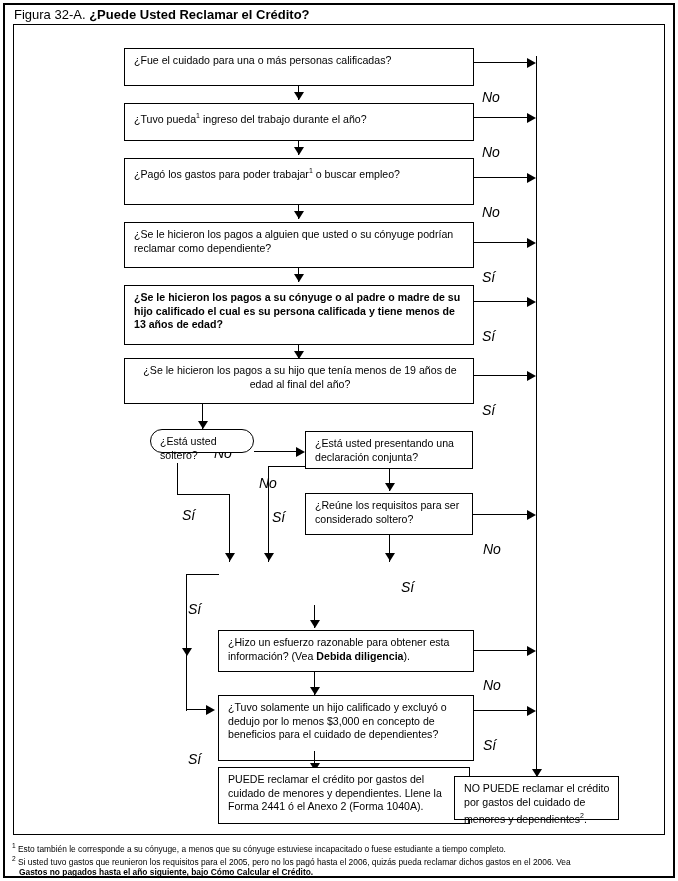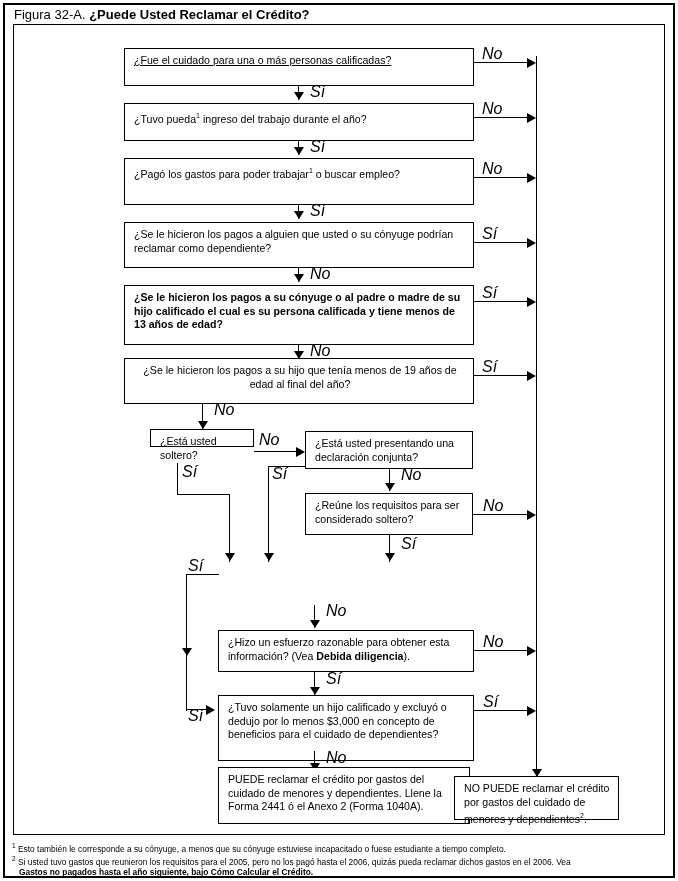--- a/index.html
+++ b/index.html
@@ -91,24 +91,25 @@
     position:absolute;
     width:0;height:0;
     border-top:5px solid transparent;
     border-bottom:5px solid transparent;
     border-left:9px solid #000;
   }
 
   
   .lbl{
     position:absolute;
-    font-size:16px;
+    font-size:14px;
     font-style:italic;
     white-space:nowrap;
     line-height:11px;
+    margin-top:44px;
   }
   .start-lbl{
     position:absolute;
     font-size:11px;
     font-style:italic;
     font-weight:bold;
     white-space:nowrap;
     margin-top:41px;
   }
 </style>
@@ -123,21 +124,21 @@
     <div class="title-text"><span>Figura 32-A.</span> <b>¿Puede Usted Reclamar el Crédito?</b></div>
   </div>
 
   <div class="chart-frame"></div>
 
   <div class="start-lbl" style="left:272px;top:31px;">Comience Aquí</div>
 
   <div class="vline" style="left:536px;top:56px;height:721px;"></div>
   <div class="arr-down" style="left:532px;top:769px;"></div>
 
-  <div class="box" style="left:124px;top:48px;width:350px;height:38px;text-decoration:underline;">
+  <div class="box" style="left:124px;top:48px;width:350px;height:38px;">
     <span>¿Fue el cuidado para una o más personas calificadas?</span>
   </div>
   <div class="hline" style="left:474px;top:62px;width:59px;"></div>
   <div class="arr-right" style="left:527px;top:58px;"></div>
   <div class="lbl" style="left:482px;top:48px;">No</div>
   <div class="vline" style="left:298px;top:86px;height:14px;"></div>
   <div class="arr-down" style="left:294px;top:92px;"></div>
   <div class="lbl" style="left:310px;top:86px;">Sí</div>
 
   <div class="box" style="left:124px;top:103px;width:350px;height:38px;">
@@ -184,21 +185,21 @@
     <span>¿Se le hicieron los pagos a su hijo que tenía menos de 19 años de edad al final del año?</span>
   </div>
   <div class="hline" style="left:474px;top:375px;width:59px;"></div>
   <div class="arr-right" style="left:527px;top:371px;"></div>
   <div class="lbl" style="left:482px;top:361px;">Sí</div>
 
   <div class="vline" style="left:202px;top:404px;height:25px;"></div>
   <div class="arr-down" style="left:198px;top:421px;"></div>
   <div class="lbl" style="left:214px;top:404px;">No</div>
 
-  <div class="box" style="left:150px;top:429px;width:104px;height:18px;">
+  <div class="box" style="left:150px;top:429px;width:104px;height:24px;border-radius:15px;">
     <span>¿Está usted soltero?</span>
   </div>
 
   <div class="hline" style="left:254px;top:451px;width:46px;"></div>
   <div class="arr-right" style="left:296px;top:447px;"></div>
   <div class="lbl" style="left:259px;top:434px;">No</div>
 
   <div class="vline" style="left:177px;top:463px;height:32px;"></div>
   <div class="hline" style="left:177px;top:494px;width:53px;"></div>
   <div class="vline" style="left:229px;top:494px;height:68px;"></div>

